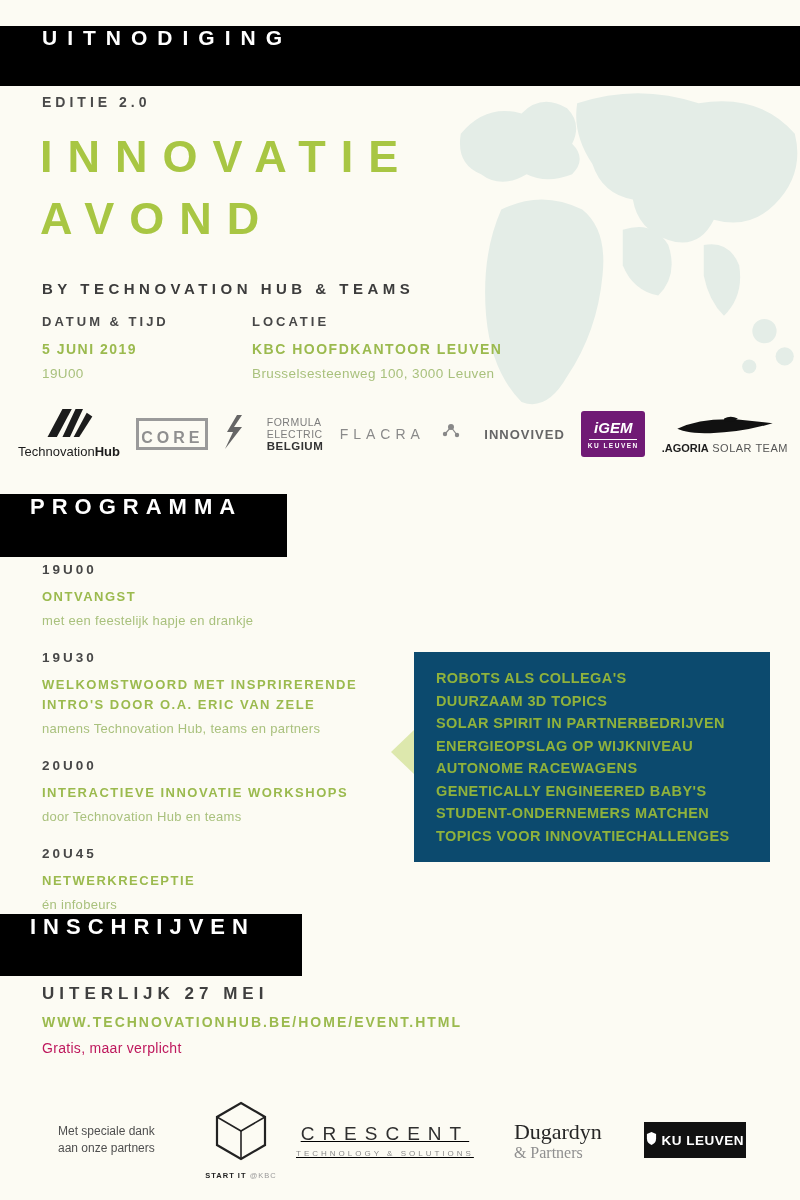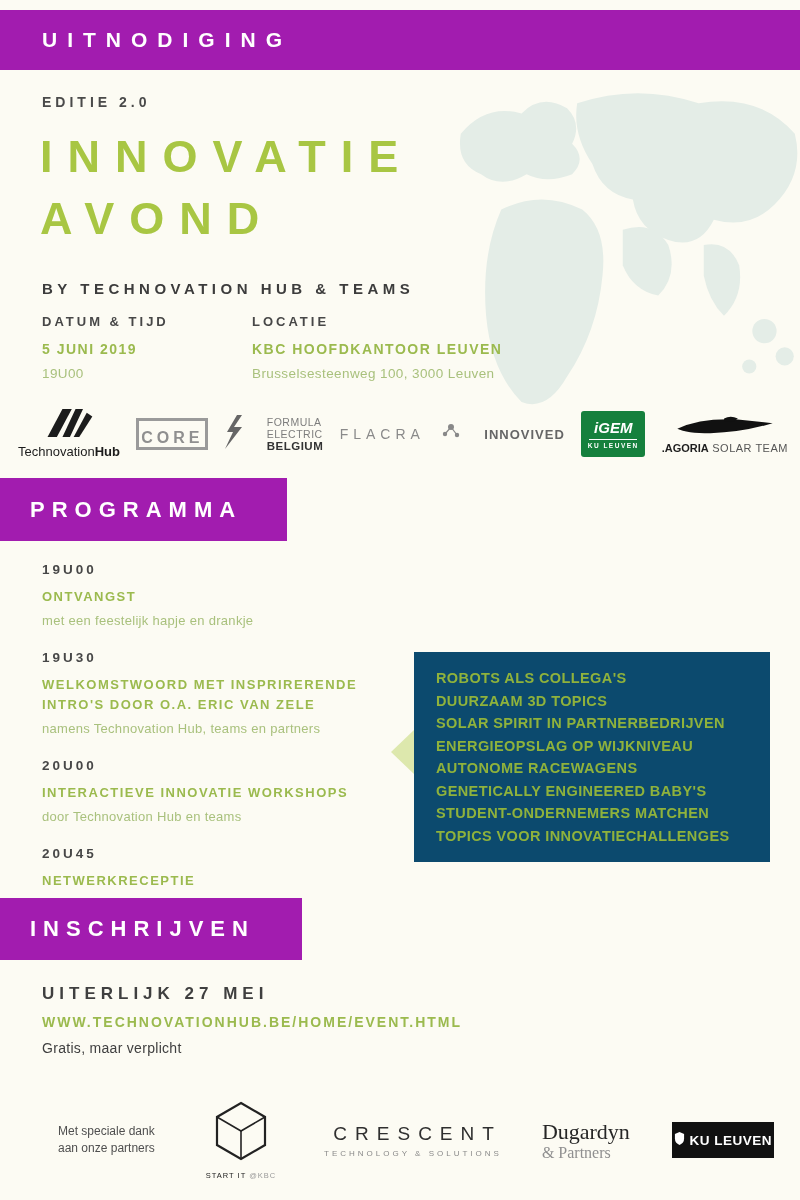--- a/index.html
+++ b/index.html
@@ -11,23 +11,23 @@
     overflow:hidden;
   }
   .abs { position:absolute; }
 
   
   .world-map { position:absolute; top:78px; left:405px; width:395px; height:415px; z-index:0; }
   .world-map path, .world-map circle { fill:#e4ede7; }
 
   
   .banner {
-    background:#a21caf; color:#ffffff; font-weight:bold;
-    display:flex; align-items:center;
-    letter-spacing:10px; font-size:21px; z-index:2; position:absolute;
+    background:#000000; color:#ffffff; font-weight:bold;
+    display:flex; 
+    letter-spacing:10px; font-size:21px; z-index:2; position:absolute;margin-top:16px;
   }
   .top-banner { top:10px; left:0; width:800px; height:60px; padding-left:42px; }
   .programma-banner { top:478px; left:0; width:287px; height:63px; padding-left:30px; letter-spacing:7px; font-size:22px; }
   .inschrijven-banner { top:898px; left:0; width:302px; height:62px; padding-left:30px; letter-spacing:7px; font-size:22px; }
 
   .edition { top:94px; left:42px; font-size:14px; letter-spacing:4px; font-weight:700; color:#4a4a4a; z-index:2; }
   .hero-title { top:126px; left:40px; font-size:45px; letter-spacing:15px; font-weight:700; color:#a8c643; line-height:62px; z-index:2; }
   .byline { top:280px; left:42px; font-size:15px; letter-spacing:4.5px; font-weight:600; color:#3c3c3c; z-index:2; }
 
   .info-col { top:314px; z-index:2; }
@@ -46,21 +46,21 @@
   .tech-label { font-size:13px; color:#1c1c1c; margin-top:3px; }
   .tech-label b { font-weight:800; }
   .core-box { width:72px; height:32px; border:3px solid #9a9a9a; display:flex; align-items:flex-end; justify-content:center; }
   .core-box span { font-size:16px; font-weight:800; color:#8f8f8f; letter-spacing:4px; }
   .formula { flex-direction:row; align-items:center; gap:24px; }
   .formula-lines div { font-size:10.5px; line-height:12px; color:#7d7d7d; letter-spacing:0.5px; }
   .formula-lines div:last-child { font-weight:800; color:#333; font-size:11.5px; }
   .flacra-text { font-size:14px; color:#8a8a8a; letter-spacing:5px; font-weight:300; }
   .innovived { flex-direction:row; gap:23px; align-items:center; }
   .innovived-text { font-size:13px; color:#666; font-weight:600; letter-spacing:1px; }
-  .igem-box { width:64px; height:46px; background:#15803d; border-radius:3px; display:flex; flex-direction:column; align-items:center; justify-content:center; }
+  .igem-box { width:64px; height:46px; background:#701a75; border-radius:3px; display:flex; flex-direction:column; align-items:center; justify-content:center; }
   .igem-title { color:#fff; font-weight:800; font-size:15px; font-style:italic; }
   .igem-divider { width:48px; height:1px; background:#ffffff; margin:3px 0 2px; }
   .igem-sub { color:#fff; font-size:6.5px; letter-spacing:1.5px; font-weight:700; }
   .agoria-label { font-size:11px; margin-top:2px; white-space:nowrap; }
   .agoria-label b { font-weight:800; color:#1d1d1d; }
   .agoria-label span { color:#555; letter-spacing:0.5px; }
 
   
   .program-list { top:562px; left:42px; width:400px; z-index:2; }
   .p-time { font-size:13.5px; letter-spacing:3px; color:#474747; font-weight:600; margin:22px 0 10px; }
@@ -76,30 +76,30 @@
   .bubble-tail {
     position:absolute; left:-23px; top:78px; width:0; height:0;
     border-top:22px solid transparent; border-bottom:22px solid transparent;
     border-right:23px solid #dde8ad;
   }
   .bubble-line { font-size:14.5px; font-weight:700; color:#8fb23c; line-height:22.5px; letter-spacing:0.4px; }
 
   
   .deadline { top:984px; left:42px; font-size:17px; letter-spacing:5px; font-weight:700; color:#3f3f3f; z-index:2; }
   .reg-url { top:1014px; left:42px; font-size:14px; letter-spacing:2px; font-weight:700; color:#9bba4e; z-index:2; cursor:pointer; }
-  .reg-note { top:1040px; left:42px; font-size:14px; color:#404040; letter-spacing:0.3px; z-index:2; }
+  .reg-note { top:1040px; left:42px; font-size:14px; color:#be185d; letter-spacing:0.3px; z-index:2; }
 
   
   .footer-row { top:1090px; left:0; width:800px; height:100px; display:flex; align-items:center; z-index:2; }
   .thanks { margin-left:58px; width:112px; font-size:12px; color:#4f4f4f; text-align:left; line-height:17px; }
   .startit { margin-left:32px; width:78px; display:flex; flex-direction:column; align-items:center; }
   .startit-caption { font-size:7.5px; letter-spacing:1px; margin-top:6px; color:#222; }
-  .startit-caption b { font-weight:400; }
+  .startit-caption b { font-weight:700; }
   .startit-caption span { color:#999; }
-  .crescent { margin-left:44px; text-align:right; }
+  .crescent { margin-left:16px; text-align:center;text-decoration:underline; }
   .crescent-main { font-size:19px; letter-spacing:8px; color:#2f2f2f; font-weight:500; }
   .crescent-sub { font-size:8px; letter-spacing:3px; color:#8a8a8a; margin-top:4px; }
   .dugardyn { margin-left:40px; font-family:"Liberation Serif", serif; }
   .dugardyn-main { font-size:22px; font-weight:400; color:#262626; }
   .dugardyn-sub { font-size:16px; color:#8f8f8f; margin-top:-1px; }
   .kuleuven-box { margin-left:42px; width:102px; height:36px; background:#111; color:#fff;
     display:flex; align-items:center; justify-content:center; gap:5px;
     font-weight:700; font-size:13.5px; letter-spacing:0.5px; }
 </style>
 </head>

